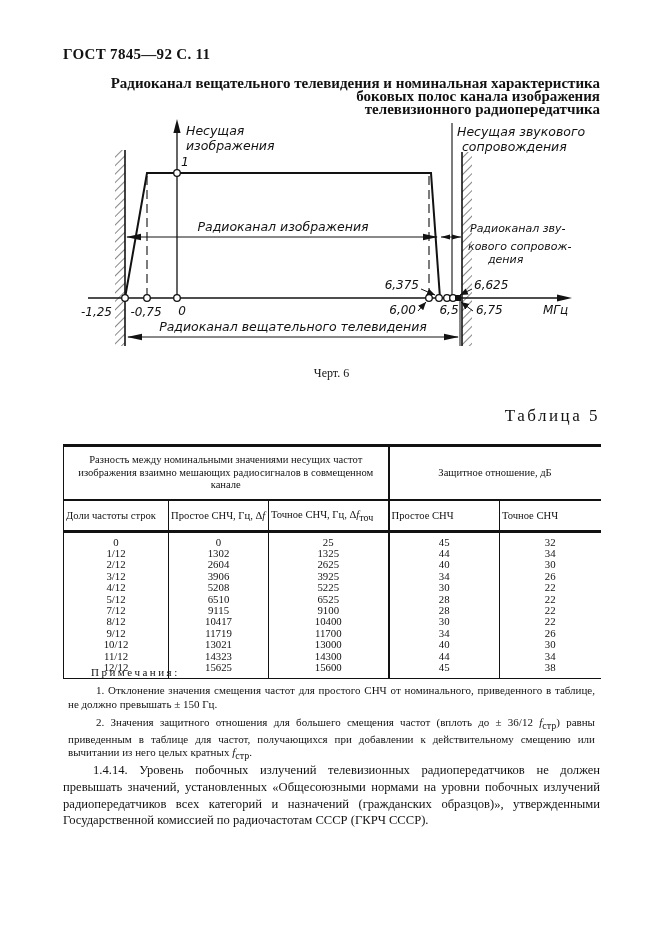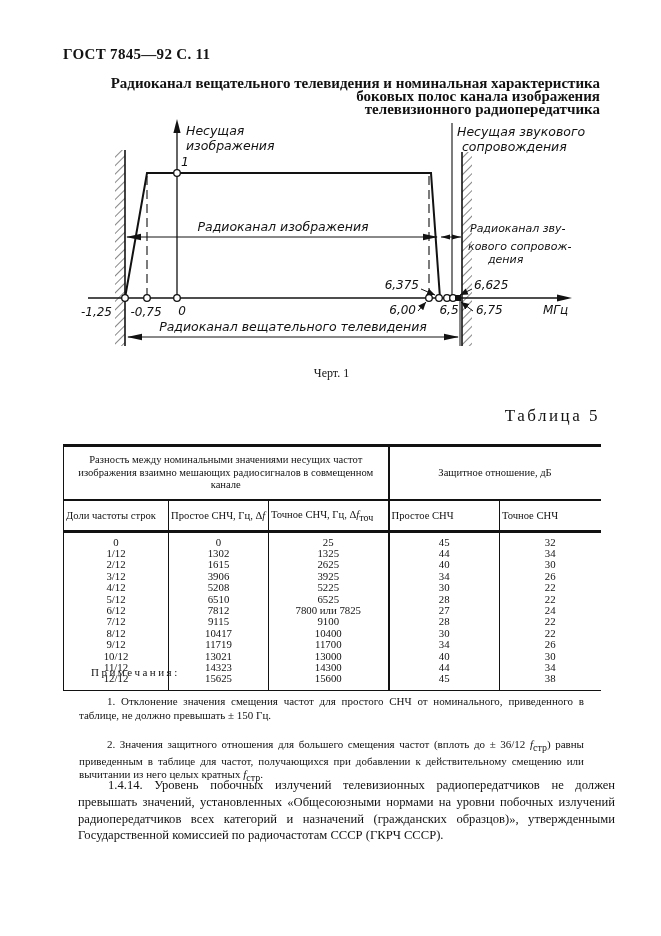--- a/index.html
+++ b/index.html
@@ -61,25 +61,25 @@
   table.gt tbody td:nth-child(4){ border-left:2.5px solid #121212; }
   table.gt tbody tr:first-child td{ padding-top:4px; }
   table.gt tbody tr:last-child td{ padding-bottom:5px; border-bottom:1px solid #121212; }
   .sym-i{ font-style:italic; font-family:"Liberation Serif", serif; }
   sub.s{ font-size:10px; }
   .notes{
     position:absolute; top:666px; left:63px; width:537px;
     font-size:11px; line-height:13.4px; text-align:justify;
   }
   .notes-heading{ text-indent:28px; letter-spacing:2.5px; }
-  .notes p{ margin:16px; text-indent:28px; }
+  .notes p{ margin:5px; text-indent:28px; }
   .para{
     position:absolute; top:762px; left:63px; width:537px;
     font-size:12.6px; line-height:16.8px; text-align:justify; text-indent:30px;
-    margin:15px;
+    margin:0;
   }
 </style>
 </head>
 <body>
 
 <div class="page">
 
   <div class="gost-header">ГОСТ 7845—92 С. 11</div>
 
   <div class="doc-title">Радиоканал вещательного телевидения и номинальная характеристика боковых полос канала изображения
@@ -171,21 +171,21 @@
     <text class="dlab tick" x="112" y="316" text-anchor="end">-1,25</text>
     <text class="dlab tick" x="146" y="316" text-anchor="middle">-0,75</text>
     <text class="dlab tick" x="182" y="315" text-anchor="middle">0</text>
     <text class="dlab tick" x="419" y="289" text-anchor="end">6,375</text>
     <text class="dlab tick" x="416" y="314" text-anchor="end">6,00</text>
     <text class="dlab tick" x="449" y="314" text-anchor="middle">6,5</text>
     <text class="dlab tick" x="474" y="289">6,625</text>
     <text class="dlab tick" x="476" y="314">6,75</text>
   </svg>
 
-  <div class="fig-caption">Черт. 1</div>
+  <div class="fig-caption">Черт. 6</div>
 
   <div class="table-caption">Таблица 5</div>
 
   <table class="gt">
     <colgroup>
       <col style="width:105px">
         <col style="width:100px">
         <col style="width:120px">
         <col style="width:111px">
         <col style="width:101px">
@@ -214,21 +214,21 @@
         </tr>
         <tr>
           <td>1/12</td>
           <td>1302</td>
           <td>1325</td>
           <td>44</td>
           <td>34</td>
         </tr>
         <tr>
           <td>2/12</td>
-          <td>1615</td>
+          <td>2604</td>
           <td>2625</td>
           <td>40</td>
           <td>30</td>
         </tr>
         <tr>
           <td>3/12</td>
           <td>3906</td>
           <td>3925</td>
           <td>34</td>
           <td>26</td>
@@ -241,27 +241,20 @@
           <td>22</td>
         </tr>
         <tr>
           <td>5/12</td>
           <td>6510</td>
           <td>6525</td>
           <td>28</td>
           <td>22</td>
         </tr>
         <tr>
-          <td>6/12</td>
-          <td>7812</td>
-          <td>7800 или 7825</td>
-          <td>27</td>
-          <td>24</td>
-        </tr>
-        <tr>
           <td>7/12</td>
           <td>9115</td>
           <td>9100</td>
           <td>28</td>
           <td>22</td>
         </tr>
         <tr>
           <td>8/12</td>
           <td>10417</td>
           <td>10400</td>

